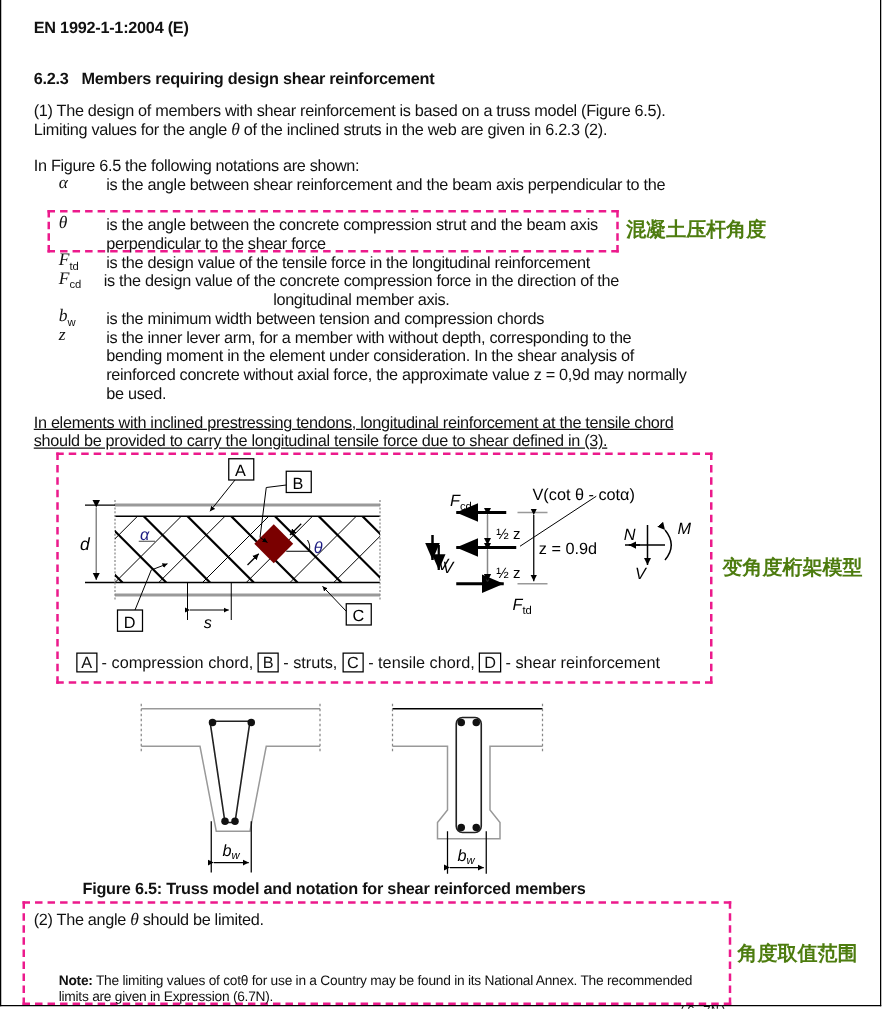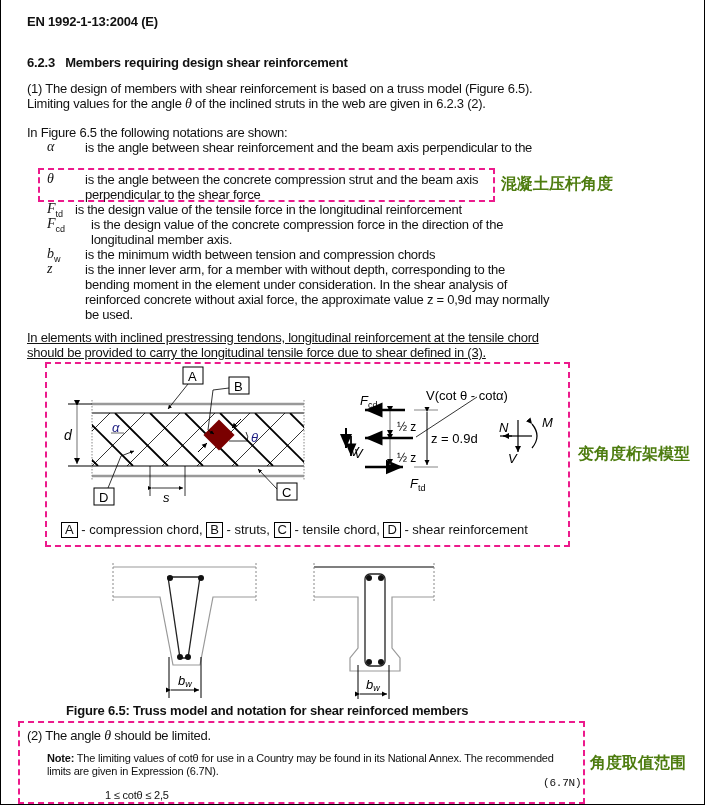--- a/index.html
+++ b/index.html
@@ -11,29 +11,29 @@
   .hdr { left: 27px; top: 14px; font-size: 13px; font-weight: bold; letter-spacing: -0.2px; }
   .sec { left: 27px; top: 55px; font-size: 13px; font-weight: bold; letter-spacing: -0.2px; }
   .p { font-size: 13px; line-height: 15px; letter-spacing: -0.25px; }
   .sym { font-style: italic; font-family: "Liberation Serif", serif; font-size: 14px; }
   .sym sub { font-style: normal; font-size: 9px; font-family: "Liberation Sans", sans-serif; }
   .def { font-size: 13px; line-height: 15px; letter-spacing: -0.25px; }
   .pink-box { position: absolute; border: 2px dashed #ec1a8c; box-sizing: border-box; }
   .pink-label { position: absolute; color: #4d7c0f; font-weight: bold; font-size: 16px;
                 font-family: "DejaVu Sans", sans-serif; white-space: nowrap; }
   .caption { left: 66px; top: 703px; font-size: 13px; font-weight: bold; letter-spacing: -0.2px; }
-  .note { font-size: 11px; line-height: 13px; letter-spacing: -0.2px; }
+  .note { font-size: 11px; line-height: 13px; letter-spacing: -0.2px; margin-top: 27px; }
   svg text { font-family: "Liberation Sans", sans-serif; }
 </style>
 </head>
 <body>
 
 <div class="page"></div>
 
-<div class="abs hdr">EN 1992-1-13:2004 (E)</div>
+<div class="abs hdr">EN 1992-1-1:2004 (E)</div>
 
 <div class="abs sec">
   <span>6.2.3</span>&nbsp;&nbsp;
   <span>Members requiring design shear reinforcement</span>
 </div>
 
 <div class="abs p" style="left:27px; top:81px;">
   <div>(1)  The design of members with shear reinforcement is based on a truss model (Figure 6.5).</div>
   <div><span>Limiting values for the angle </span><span class="sym">θ</span><span> of the inclined struts in the web are given in 6.2.3 (2).</span></div>
 </div>
@@ -44,25 +44,25 @@
     <div class="abs sym" style="left: 47px; top: 139px;"><span>α</span></div>
     <div class="abs def" style="left: 85px; top: 140px;">
       <div>is the angle between shear reinforcement and the beam axis perpendicular to the</div>
     </div>
     <div class="abs sym" style="left: 47px; top: 171px;"><span>θ</span></div>
     <div class="abs def" style="left: 85px; top: 172px;">
       <div>is the angle between the concrete compression strut and the beam axis</div>
       <div>perpendicular to the shear force</div>
     </div>
     <div class="abs sym" style="left: 47px; top: 201px;"><span>F</span><sub>td</sub></div>
-    <div class="abs def" style="left: 75px; top: 202px;">
+    <div class="abs def" style="left: 85px; top: 202px;">
       <div>is the design value of the tensile force in the longitudinal reinforcement</div>
     </div>
     <div class="abs sym" style="left: 47px; top: 216px;"><span>F</span><sub>cd</sub></div>
-    <div class="abs def" style="left: 91px; top: 217px;">
+    <div class="abs def" style="left: 83px; top: 217px; text-align: center;">
       <div>is the design value of the concrete compression force in the direction of the</div>
       <div>longitudinal member axis.</div>
     </div>
     <div class="abs sym" style="left: 47px; top: 246px;"><span>b</span><sub>w</sub></div>
     <div class="abs def" style="left: 85px; top: 247px;">
       <div>is the minimum width between tension and compression chords</div>
     </div>
     <div class="abs sym" style="left: 47px; top: 261px;"><span>z</span></div>
     <div class="abs def" style="left: 85px; top: 262px;">
       <div>is the inner lever arm, for a member with without depth, corresponding to the</div>

